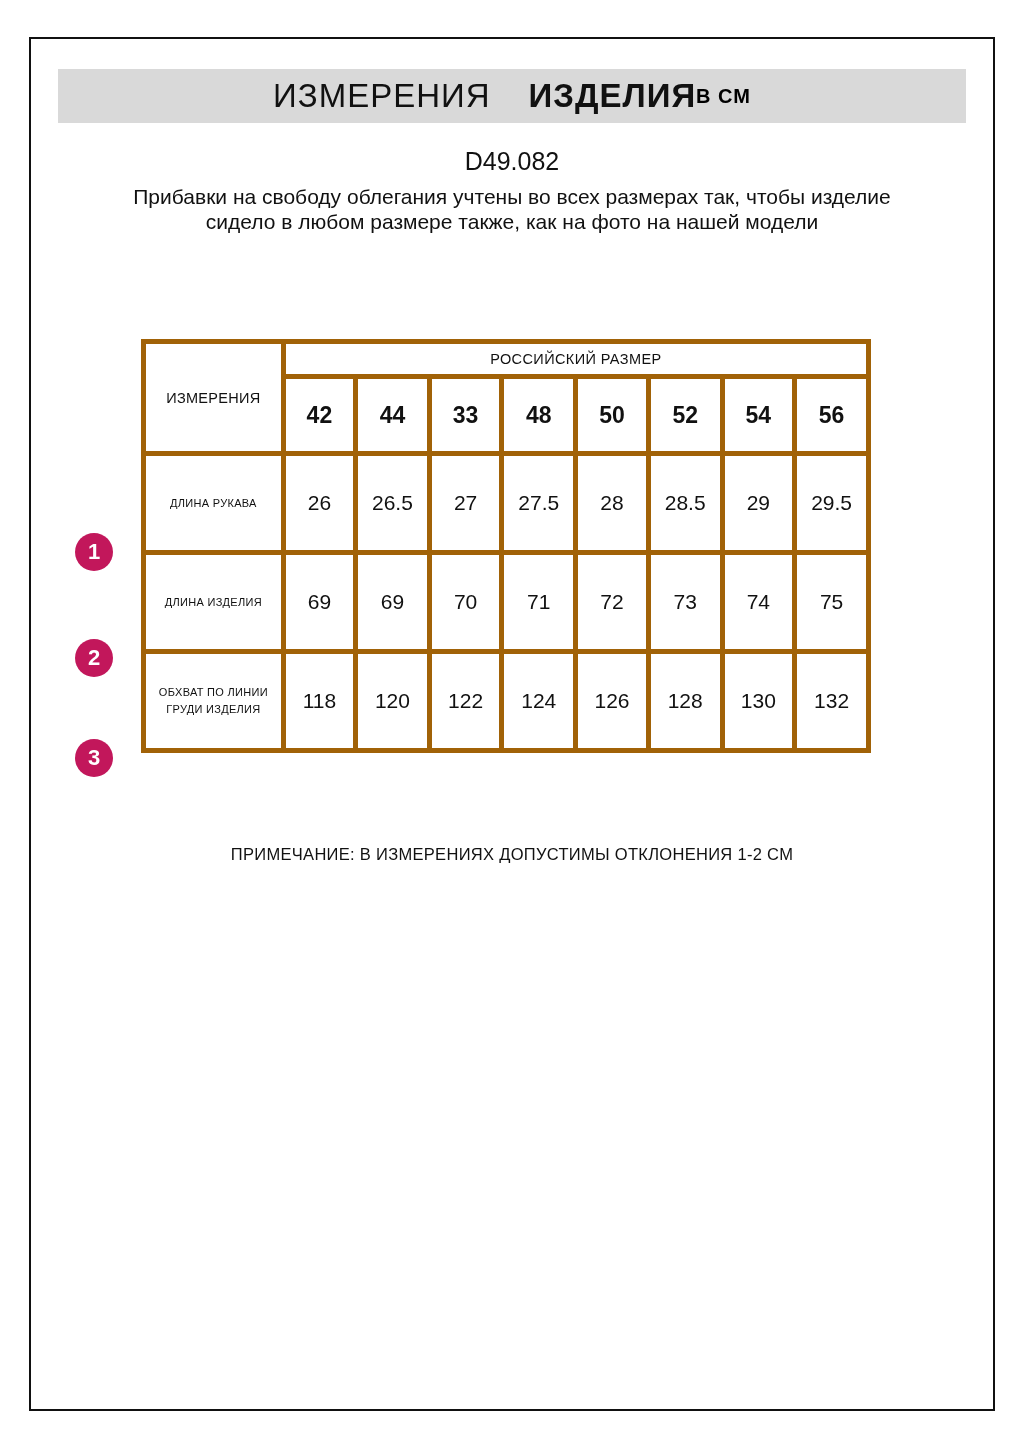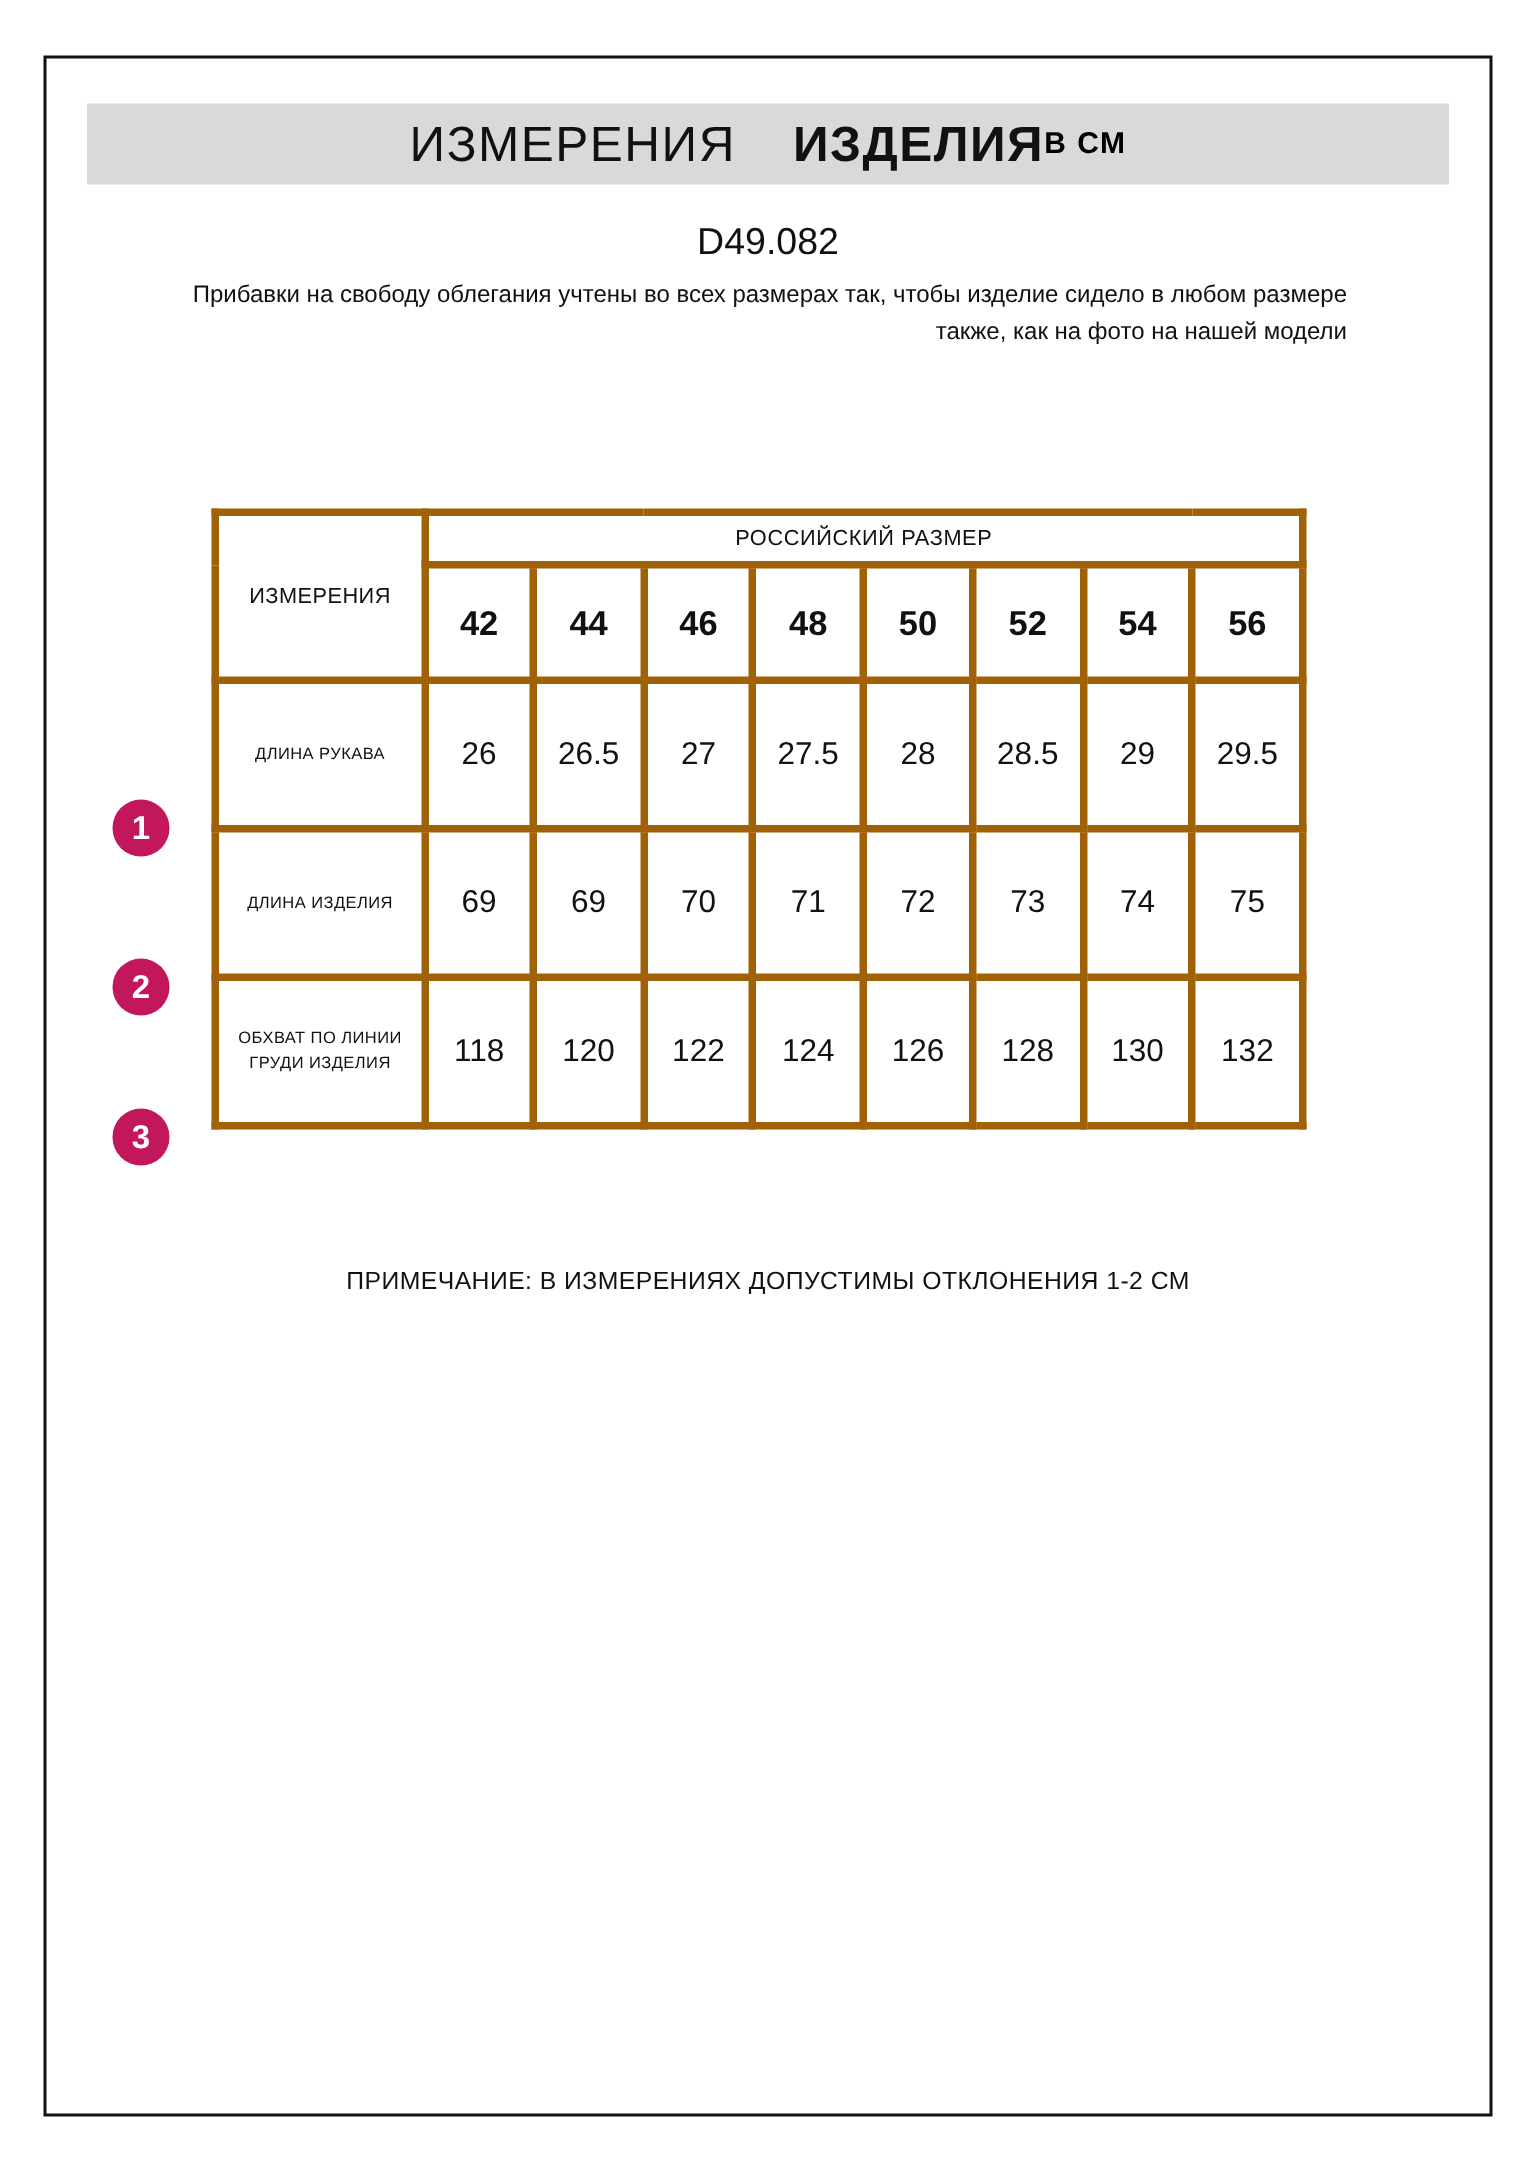--- a/index.html
+++ b/index.html
@@ -66,22 +66,22 @@
     width: 962px;
     text-align: center;
     font-size: 25px;
     color: #111111;
   }
   .note-top {
     position: absolute;
     top: 145px;
     left: 95px;
     width: 772px;
-    text-align: right;
-    font-size: 16px;
+    text-align: center;
+    font-size: 21px;
     line-height: 25px;
     color: #111111;
   }
   table.size-table {
     position: absolute;
     left: 110px;
     top: 300px;
     border-collapse: collapse;
     width: 730px;
   }
@@ -169,21 +169,21 @@
 
     <table class="size-table">
       <tbody>
           <tr>
         <td rowspan="2" class="hdr-meas">ИЗМЕРЕНИЯ</td>
         <td colspan="8" class="hdr-ru">РОССИЙСКИЙ РАЗМЕР</td>
       </tr>
       <tr>
         <td class="size-num">42</td>
         <td class="size-num">44</td>
-        <td class="size-num">46</td>
+        <td class="size-num">33</td>
         <td class="size-num">48</td>
         <td class="size-num">50</td>
         <td class="size-num">52</td>
         <td class="size-num">54</td>
         <td class="size-num">56</td>
       </tr>
 
       <tr>
         <td class="row-label">ДЛИНА РУКАВА</td>
         <td class="cell-val">26</td>

